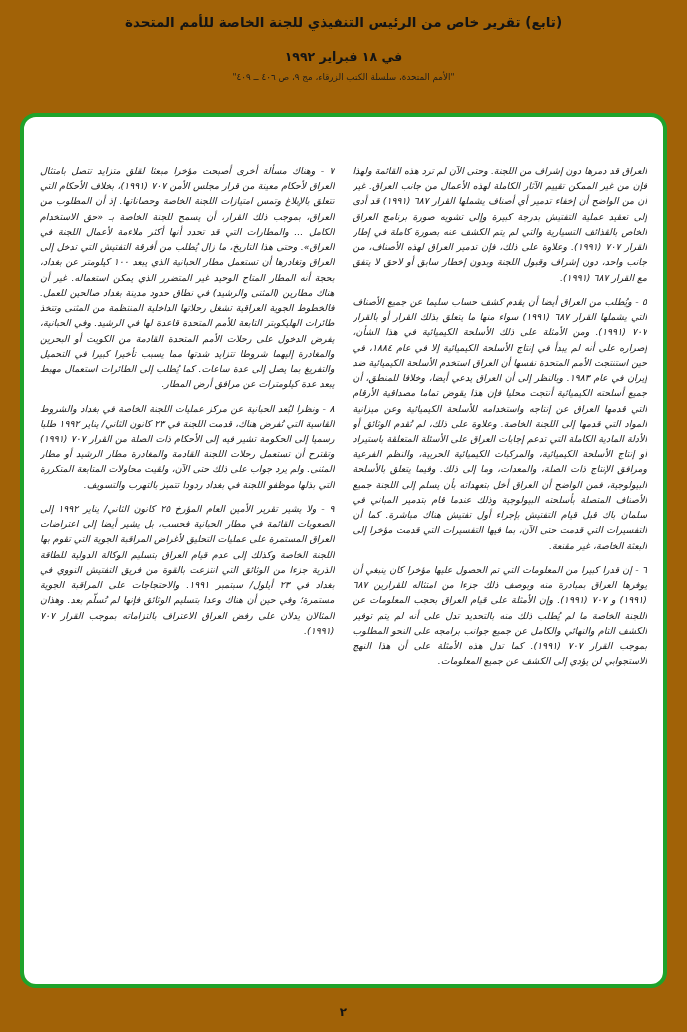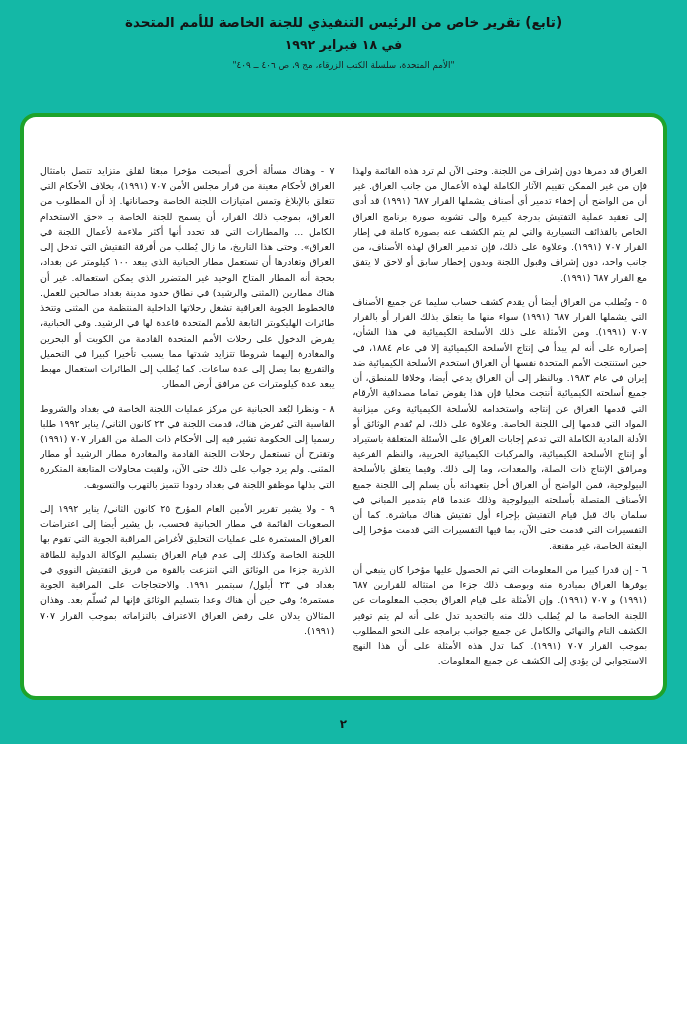--- a/index.html
+++ b/index.html
@@ -7,37 +7,37 @@
   body {
     width: 687px;
     height: 1032px;
     font-family: "DejaVu Sans", sans-serif;
     color: #141414;
     overflow: hidden;
   }
   .page {
     position: relative;
     width: 687px;
-    height: 744px;
-    background: #14b8a6;
+    height: 1032px;
+    background: #a16207;
   }
   .doc-header {
     direction: rtl;
     text-align: center;
     padding-top: 14px;
   }
   .title1 {
     font-size: 13.5px;
     font-weight: bold;
     letter-spacing: 0.2px;
   }
   .title2 {
     font-size: 12.5px;
     font-weight: bold;
-    margin-top: 7px;
+    margin-top: 19px;
   }
   .source {
     font-size: 8.8px;
     margin-top: 8px;
     color: #1c1c1c;
   }
   .green-box {
     position: absolute;
     left: 20px;
     right: 20px;
@@ -57,21 +57,21 @@
   }
   .col {
     flex: 1 1 0;
     direction: rtl;
     text-align: justify;
     font-size: 9.4px;
     line-height: 1.62;
     color: #161616;
     overflow: hidden;
   }
-  .col p { margin-bottom: 9px; }
+  .col p { margin-bottom: 9px; font-style: italic; }
   .page-number {
     position: absolute;
     bottom: 13px;
     left: 0;
     right: 0;
     text-align: center;
     font-weight: bold;
     font-size: 12px;
   }
 </style>

